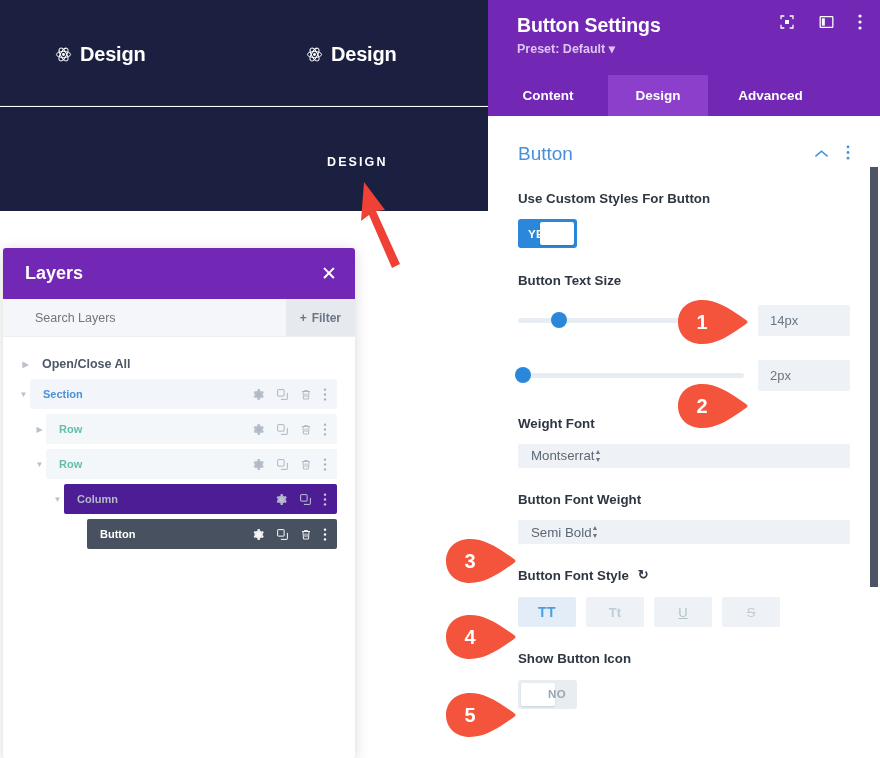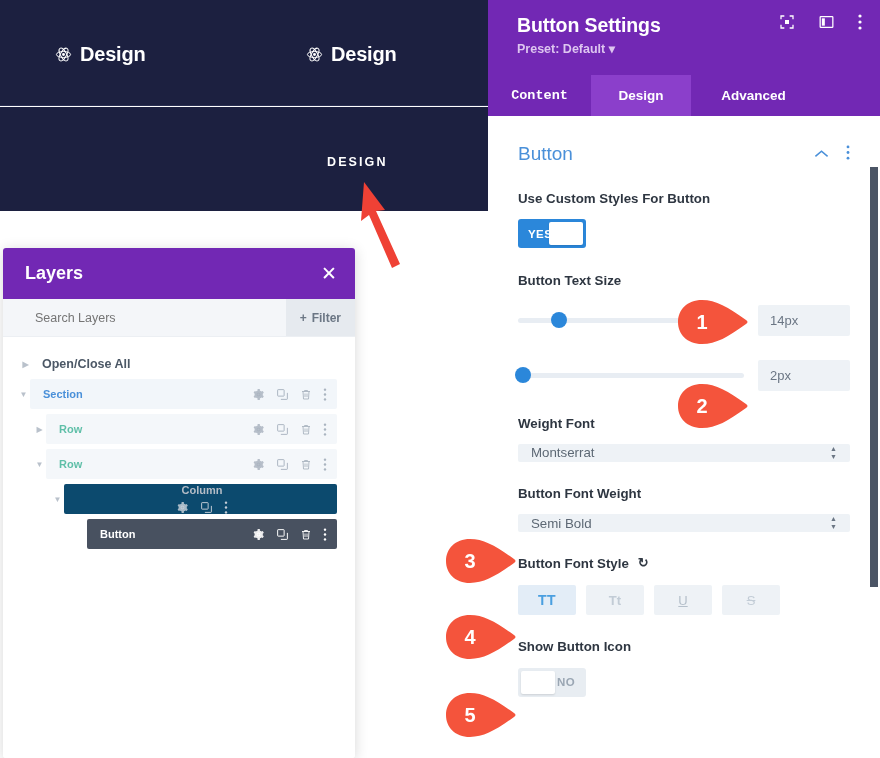--- a/index.html
+++ b/index.html
@@ -63,75 +63,75 @@
   }
   .layer-label { font-weight: 600; font-size: 11px; }
   .layer-actions { display: flex; align-items: center; gap: 11px; }
   .layer-actions svg { display: block; }
   .row-openclose { padding-left: 16px; color: #4c5866; font-weight: 600; font-size: 12.5px; display:flex; align-items:center; gap:10px; height:30px;}
 
   .lv-section .layer-pill { background: #f2f6fa; }
   .lv-section .layer-label { color: #4a90d9; }
   .lv-row .layer-pill { background: #f4f7fa; }
   .lv-row .layer-label { color: #5fbfa8; }
-  .lv-col .layer-pill { background: #0c4a6e; flex-direction: column; }
+  .lv-col .layer-pill { background: #4c1d95; }
   .lv-col .layer-label { color: #b4bcc6; }
   .lv-btn .layer-pill { background: #485160; }
   .lv-btn .layer-label { color: #ffffff; }
 
   
   .settings {
     position: absolute; left: 488px; top: 0; width: 392px; height: 758px;
     background: #8b5cf6; overflow: hidden;
   }
   .set-head { height: 75px; background: #7228b4; padding: 14px 22px 0 29px; position: relative; }
   .set-title { color: #ffffff; font-size: 19.5px; font-weight: 700; letter-spacing: -0.1px; }
   .set-preset { color: #ddc5f0; font-size: 12.5px; font-weight: 600; margin-top: 4px; cursor: pointer; }
   .set-head-icons { position: absolute; right: 18px; top: 14px; display: flex; align-items: center; gap: 23px; }
   .set-head-icons svg, .set-head-icons .kebab { display: block; cursor: pointer; }
 
   .set-tabs { height: 41px; background: #7228b4; display: flex; align-items: stretch; }
   .set-tab {
     flex: 0 0 auto; display: flex; align-items: center; justify-content: center;
     color: #ffffff; font-size: 13.5px; font-weight: 600; cursor: pointer;
   }
-  .set-tab.t1 { width: 103px; font-family: Liberation Mono, monospace; }
+  .set-tab.t1 { width: 120px; }
   .set-tab.t2 { width: 100px; background: #8b3fcb; }
   .set-tab.t3 { width: 125px; }
 
   .set-body { position: absolute; left: 0; top: 116px; width: 392px; bottom: 0; background: #ffffff; padding: 0 30px; }
 
   .group-head { display: flex; align-items: center; justify-content: space-between; padding-top: 27px; }
   .group-title { color: #4a90d9; font-size: 19px; font-weight: 400; }
   .group-icons { display: flex; align-items: center; gap: 17px; }
 
   .field-label { color: #2e3641; font-size: 13.3px; font-weight: 700; line-height: 1.45; }
   .field { margin-top: 22px; }
 
   
-  .toggle { width: 68px; height: 29px; border-radius: 3px; display: flex; align-items: center; position: relative; margin-top: 11px; cursor: pointer; }
+  .toggle { width: 59px; height: 29px; border-radius: 3px; display: flex; align-items: center; position: relative; margin-top: 11px; cursor: pointer; }
   .toggle.on { background: #2b87da; justify-content: flex-start; padding-left: 10px; }
   .toggle.off { background: #e8edf2; justify-content: flex-end; padding-right: 11px; }
   .toggle .knob { position: absolute; top: 3px; width: 34px; height: 23px; background: #fff; border-radius: 2px; box-shadow: 0 1px 2px rgba(0,0,0,.12); }
   .toggle.on .knob { right: 3px; }
   .toggle.off .knob { left: 3px; }
   .toggle .tlabel { font-size: 11.5px; font-weight: 700; letter-spacing: .4px; position: relative; z-index: 2; }
   .toggle.on .tlabel { color: #ffffff; }
   .toggle.off .tlabel { color: #9aa6b3; }
 
   
   .slider-row { display: flex; align-items: center; margin-top: 14px; }
   .slider-track { position: relative; height: 5px; background: #e8edf3; border-radius: 3px; flex: 1; margin-right: 14px; }
   .slider-knob { position: absolute; top: -6px; width: 16px; height: 16px; border-radius: 50%; background: #2b87da; transform: translateX(-50%); cursor: pointer; }
   .num-box { width: 92px; height: 31px; background: #eef2f6; display: flex; align-items: center; padding-left: 12px; color: #6b7684; font-size: 13px; border-radius: 2px; flex: 0 0 92px; }
 
   
   .select {
-    width: 100%; height: 18px; background: #eef2f6; display: flex; align-items: center;
-    justify-content: space-between; padding: 0 13px; margin-top: 11px; color: #5d6874;
+    width: 100%; height: 24px; background: #eef2f6; display: flex; align-items: center;
+    padding: 0 13px; margin-top: 11px; color: #5d6874;
     font-size: 13.3px; border-radius: 2px; cursor: pointer;
   }
   .spin { display: flex; flex-direction: column; gap: 2px; align-items: center; color: #6b7684; font-size: 7px; line-height: 6px; }
 
   
   .fs-row { display: flex; gap: 10px; margin-top: 12px; }
   .fs-btn { width: 58px; height: 30px; background: #eef2f6; display: flex; align-items: center; justify-content: center; border-radius: 2px; cursor: pointer; }
   .fs-btn.active { background: #e3edf7; }
   .fs-tt { color: #4a9fe0; font-size: 14px; font-weight: 700; letter-spacing: .5px; }
   .fs-dim { color: #c2ccd6; font-size: 13px; font-weight: 600; }

